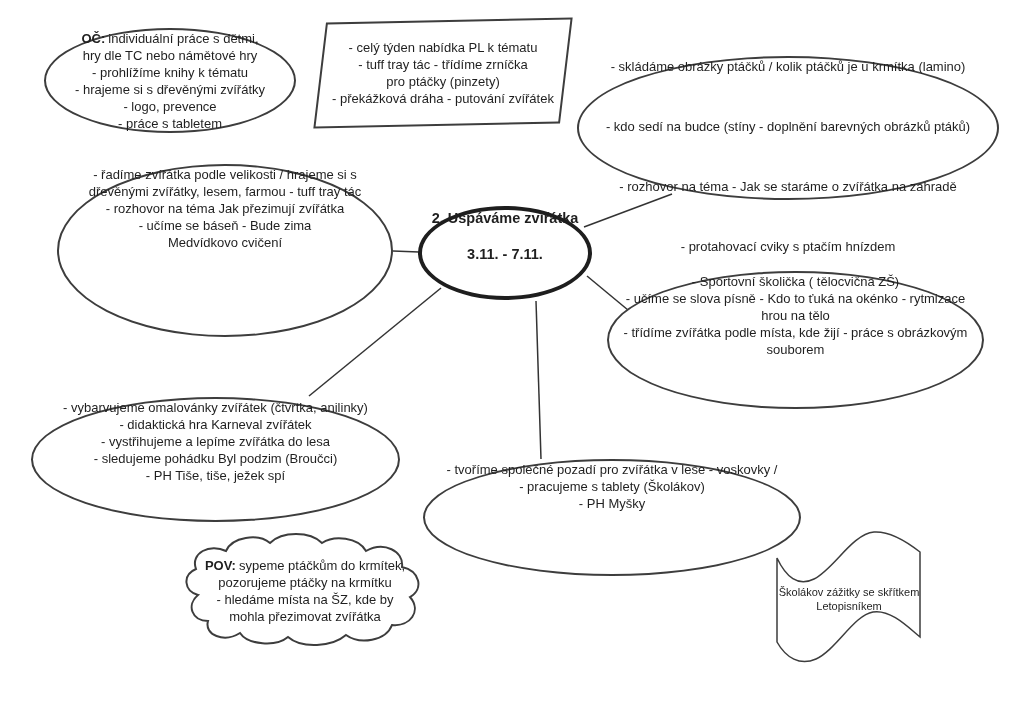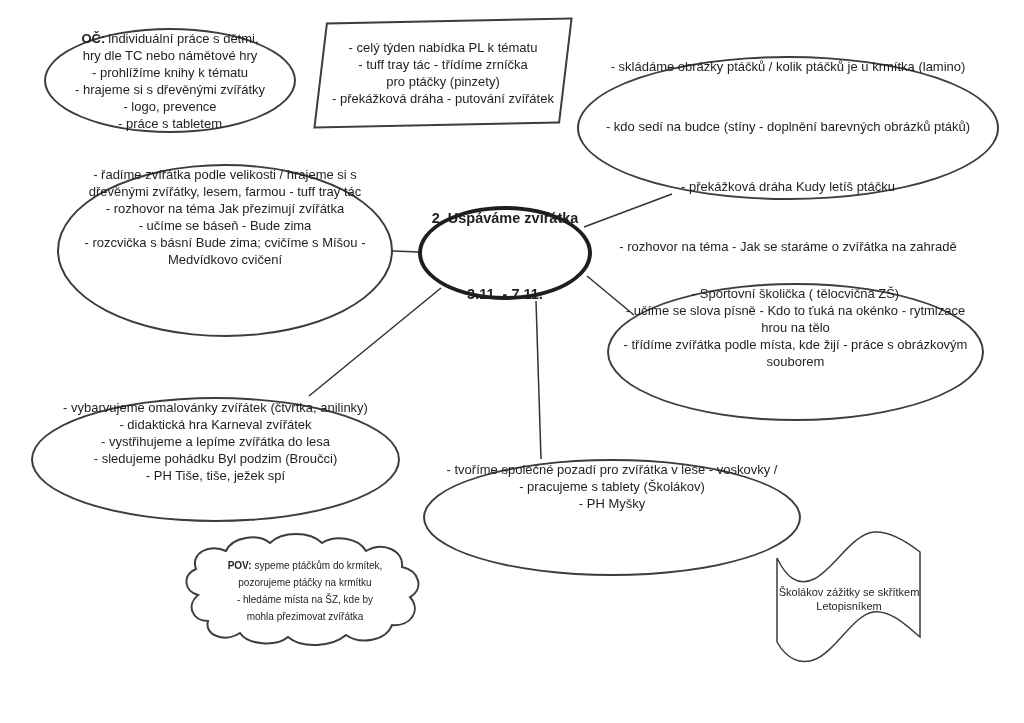--- a/index.html
+++ b/index.html
@@ -26,21 +26,21 @@
     font-size:13px;line-height:17px;color:#1f1f1f;
   }
   .center-title{font-weight:bold;font-size:14.5px;}
   .center-date{font-weight:bold;font-size:14.5px;margin-top:19px;}
   .svg-layer{position:absolute;left:0;top:0;width:1024px;height:723px;}
   .shape-node{position:absolute;}
   .shape-node svg{position:absolute;left:0;top:0;}
   .shape-text{
     position:relative;width:100%;height:100%;display:flex;flex-direction:column;
     justify-content:center;align-items:center;text-align:center;
-    font-size:10px;line-height:17px;color:#1f1f1f;
+    font-size:13px;line-height:17px;color:#1f1f1f;
   }
   .flag-text{font-size:11px;line-height:14px;}
 </style>
 </head>
 <body>
 
 <div class="canvas">
 
   <svg class="svg-layer" viewBox="0 0 1024 723" xmlns="http://www.w3.org/2000/svg">
     <line x1="393" y1="251" x2="419" y2="252" stroke="#333" stroke-width="1.5"></line>
@@ -64,41 +64,39 @@
       <div class="line">- celý týden nabídka PL k tématu</div>
       <div class="line">- tuff tray tác - třídíme zrníčka</div>
       <div class="line">pro ptáčky (pinzety)</div>
       <div class="line">- překážková dráha - putování zvířátek</div>
     </div>
   </div>
 
   <div class="node ellipse" style="left:577px;top:56px;width:422px;height:144px;gap:43px;">
     <div class="line">- skládáme obrázky ptáčků / kolik ptáčků je u krmítka (lamino)</div>
     <div class="line">- kdo sedí na budce (stíny - doplnění barevných obrázků ptáků)</div>
-    <div class="line">- překážková dráha Kudy letíš ptáčku</div>
     <div class="line">- rozhovor na téma - Jak se staráme o zvířátka na zahradě</div>
     <div class="line">- protahovací cviky s ptačím hnízdem</div>
     <div class="line">- lokomoční cvičení</div>
   </div>
 
   <div class="node ellipse" style="left:57px;top:164px;width:336px;height:173px;">
     <div class="line">- řadíme zvířátka podle velikosti / hrajeme si s</div>
     <div class="line">dřevěnými zvířátky, lesem, farmou - tuff tray tác</div>
     <div class="line">- rozhovor na téma Jak přezimují zvířátka</div>
     <div class="line">- učíme se báseň - Bude zima</div>
-    <div class="line">- rozcvička s básní Bude zima; cvičíme s Míšou -</div>
     <div class="line">Medvídkovo cvičení</div>
   </div>
 
-  <div class="node ellipse-bold" style="left:418px;top:206px;width:174px;height:94px;gap:40px;">
+  <div class="node ellipse-bold" style="left:418px;top:206px;width:174px;height:94px;">
     <div class="line center-title">2. Uspáváme zvířátka</div>
     <div class="line center-date">3.11. - 7.11.</div>
   </div>
 
-  <div class="node ellipse" style="left:607px;top:283px;width:377px;height:138px;">
+  <div class="node ellipse" style="left:607px;top:271px;width:377px;height:138px;">
     <div class="line">- Sportovní školička ( tělocvična ZŠ)</div>
     <div class="line">- učíme se slova písně - Kdo to ťuká na okénko - rytmizace</div>
     <div class="line">hrou na tělo</div>
     <div class="line">- třídíme zvířátka podle místa, kde žijí - práce s obrázkovým</div>
     <div class="line">souborem</div>
   </div>
 
   <div class="node ellipse" style="left:31px;top:397px;width:369px;height:125px;">
     <div class="line">- vybarvujeme omalovánky zvířátek (čtvrtka, anilinky)</div>
     <div class="line">- didaktická hra Karneval zvířátek</div>

